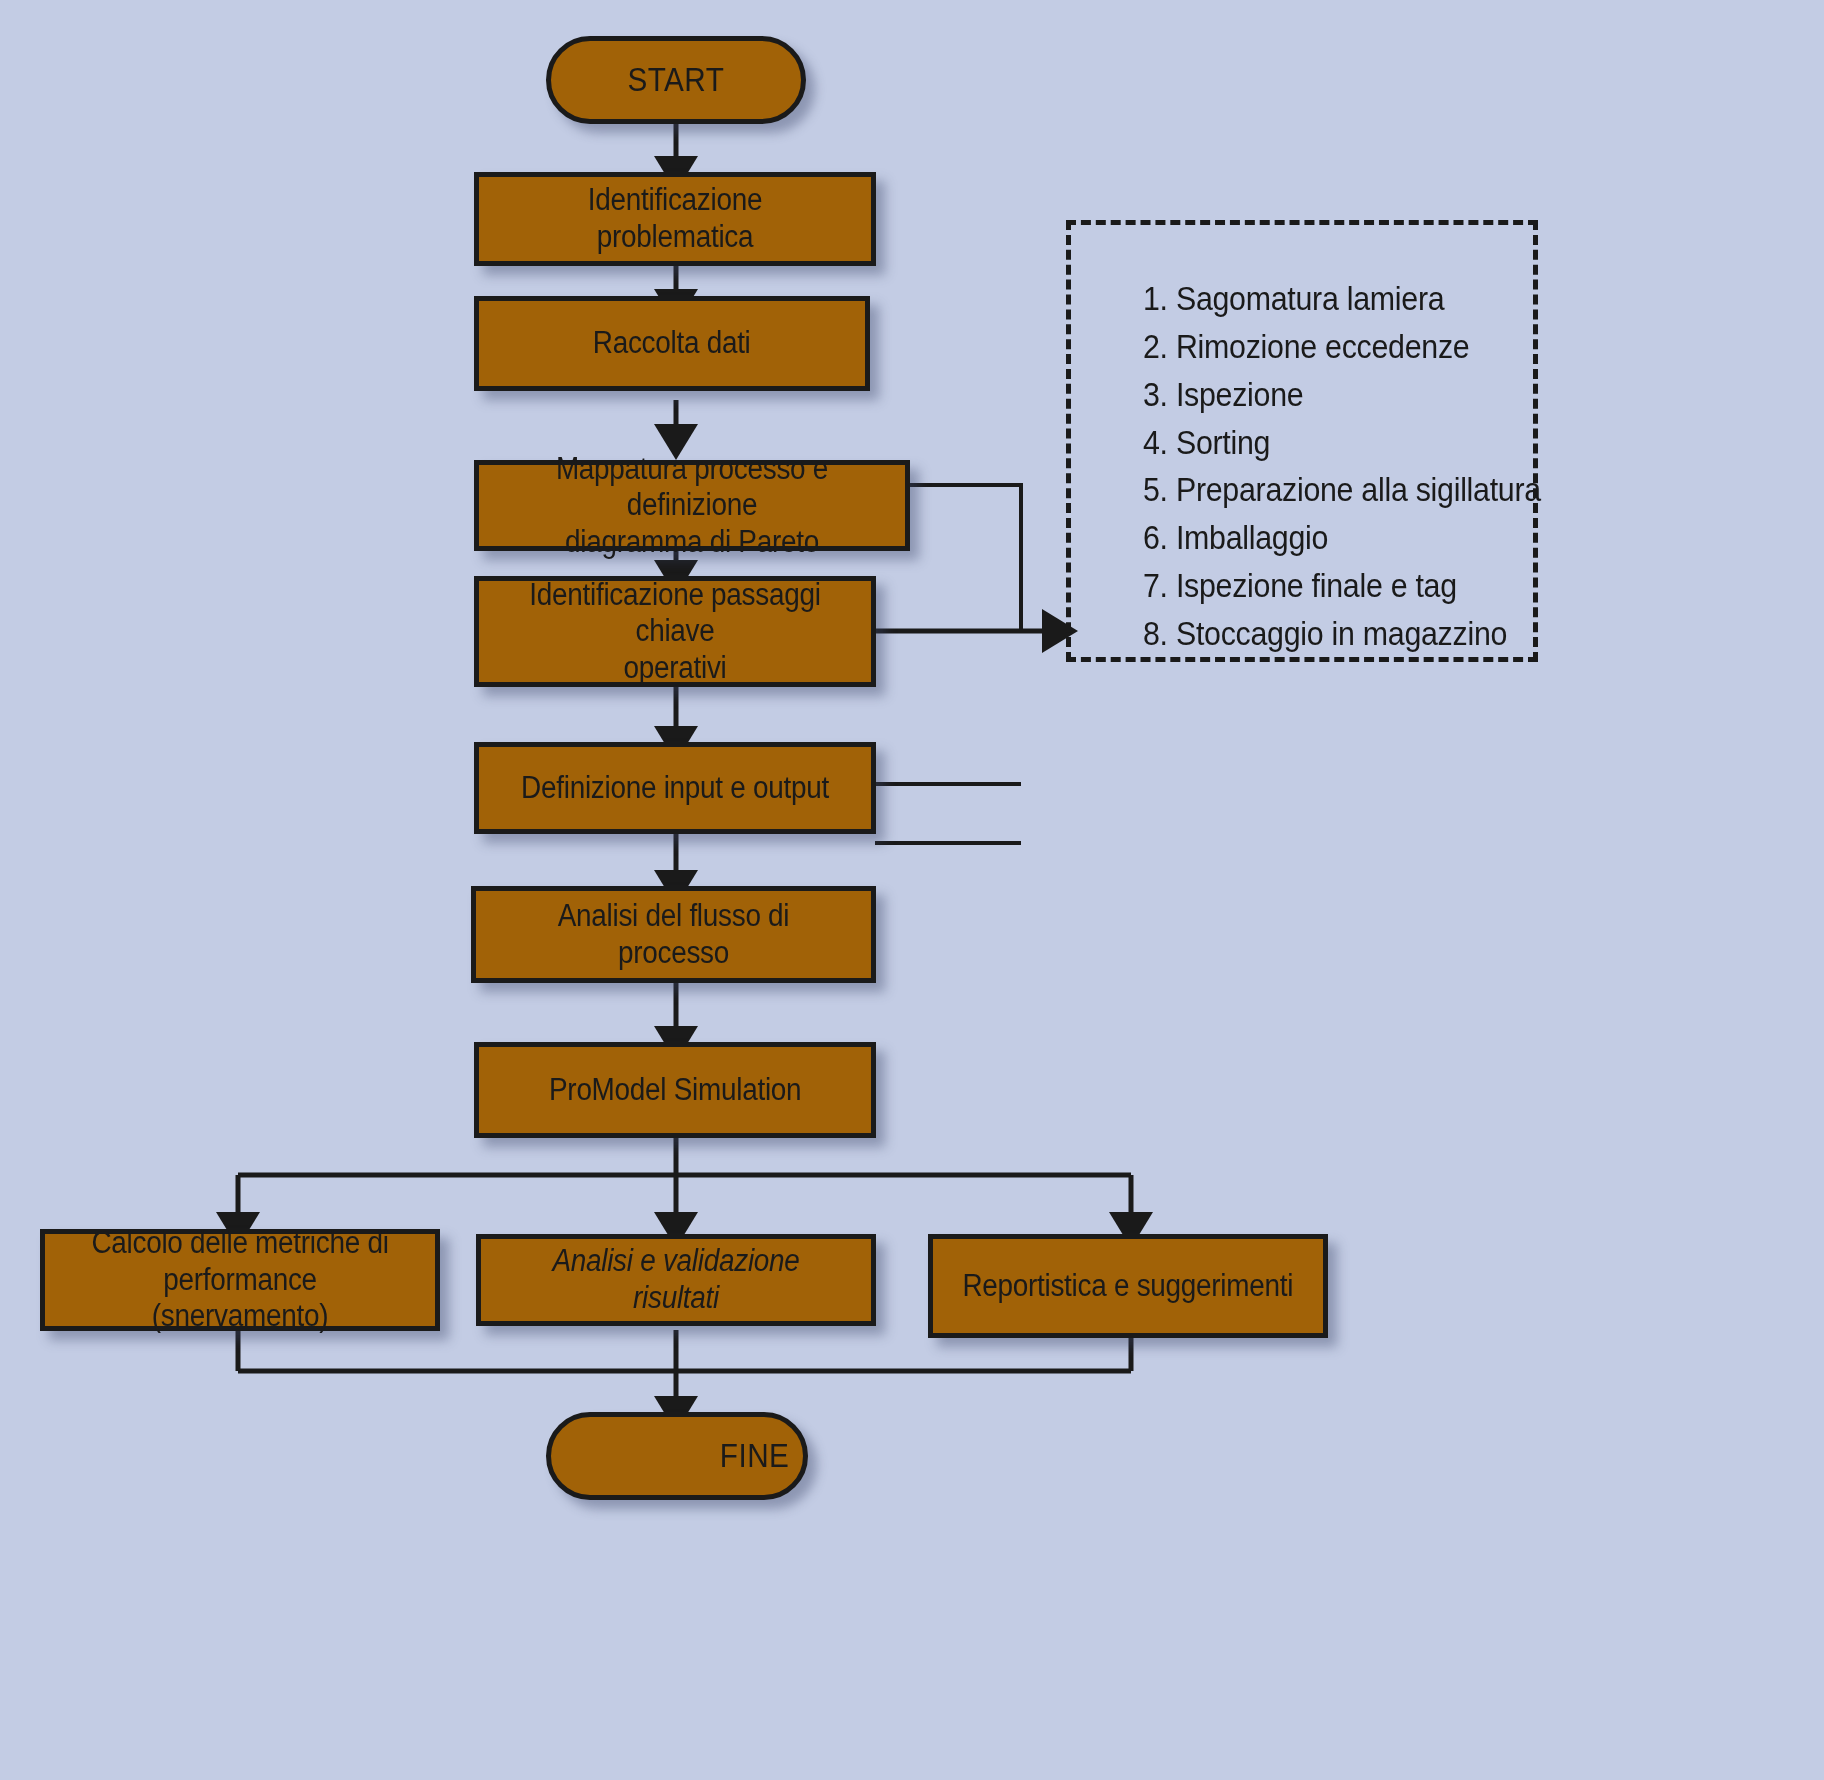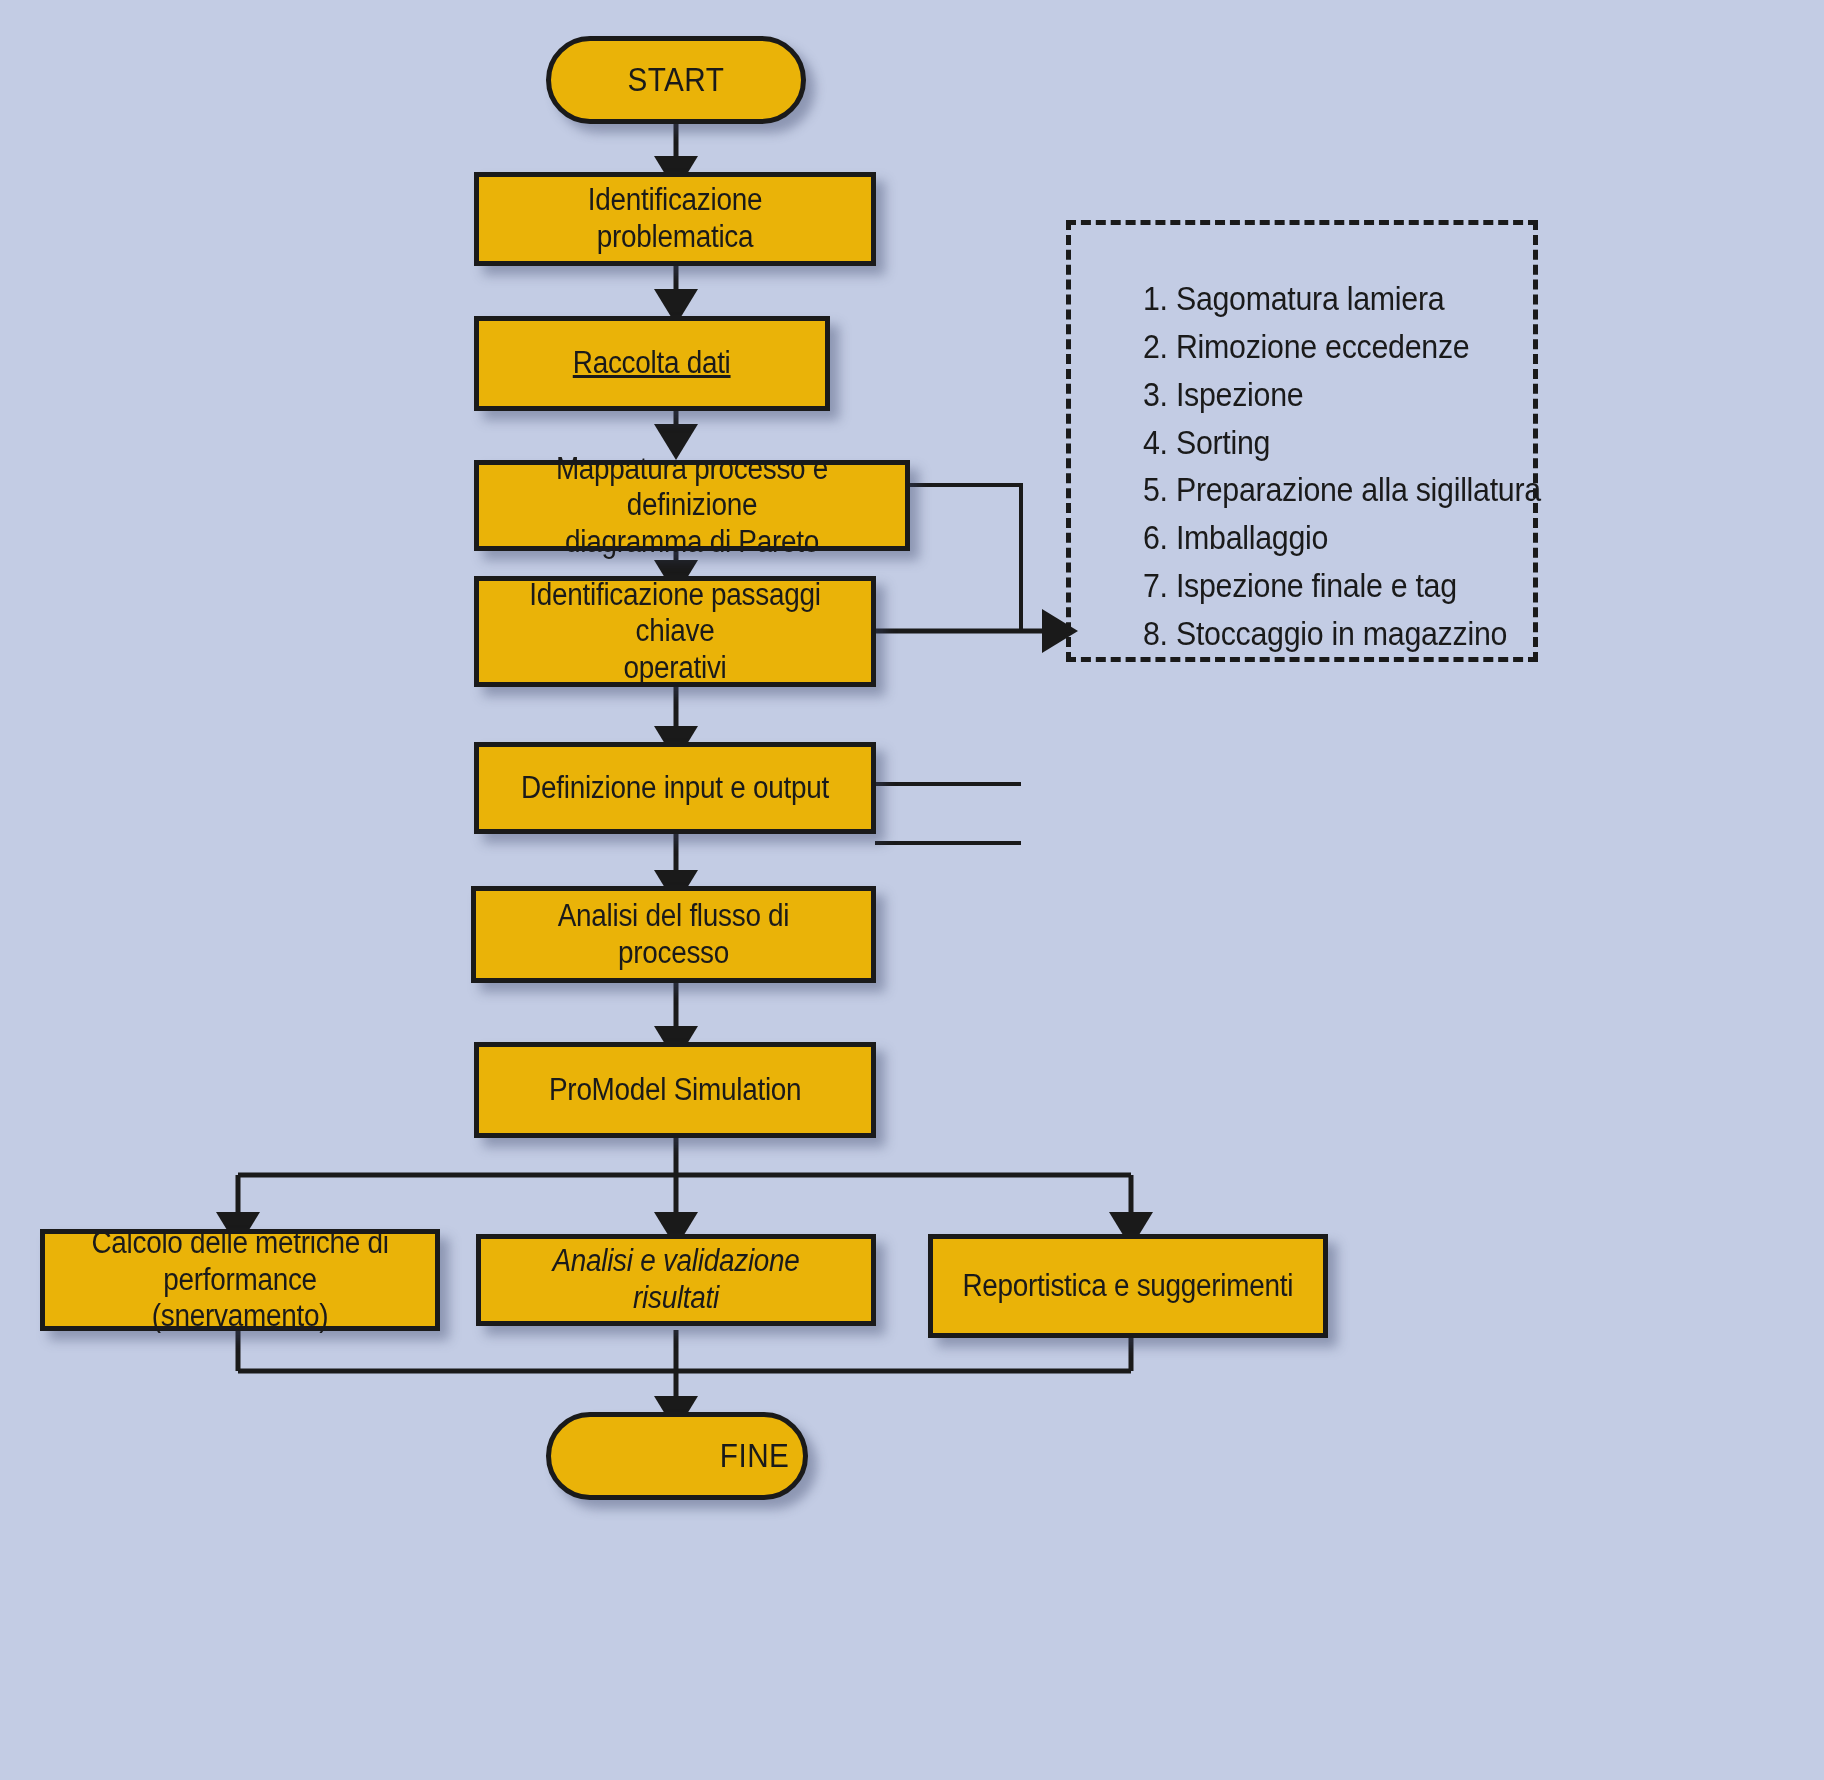--- a/index.html
+++ b/index.html
@@ -20,21 +20,21 @@
   svg.flow {
     position: absolute;
     left: 0;
     top: 0;
     width: 1824px;
     height: 1780px;
   }
   
   .node {
     position: absolute;
-    background: #eab308;
+    background: #a16207;
     border: 5px solid #1a1a1a;
     box-sizing: border-box;
     display: flex;
     align-items: center;
     justify-content: center;
     text-align: center;
     box-shadow: 9px 9px 11px rgba(60,70,105,0.40);
     color: #1a1a1a;
   }
   .node .label {
@@ -141,21 +141,21 @@
   </svg>
 
   <div class="node terminator" style="left:546px; top:36px; width:260px; height:88px;">
     <span class="label">START</span>
   </div>
 
   <div class="node" style="left:474px; top:172px; width:402px; height:94px;">
     <span class="label">Identificazione problematica</span>
   </div>
 
-  <div class="node" style="left:474px; top:316px; width:356px; height:95px;text-decoration:underline;">
+  <div class="node" style="left:474px; top:296px; width:396px; height:95px;">
     <span class="label">Raccolta dati</span>
   </div>
 
   <div class="node" style="left:474px; top:460px; width:436px; height:91px;">
     <span class="label">Mappatura processo e definizione
 diagramma di Pareto</span>
   </div>
 
   <div class="node" style="left:474px; top:576px; width:402px; height:111px;">
     <span class="label">Identificazione passaggi chiave

